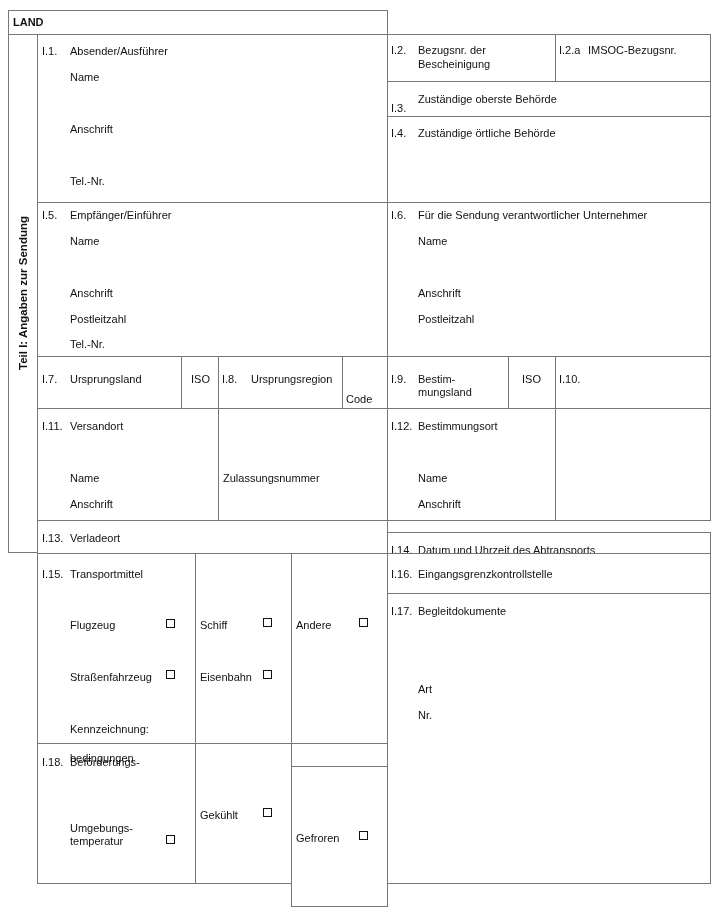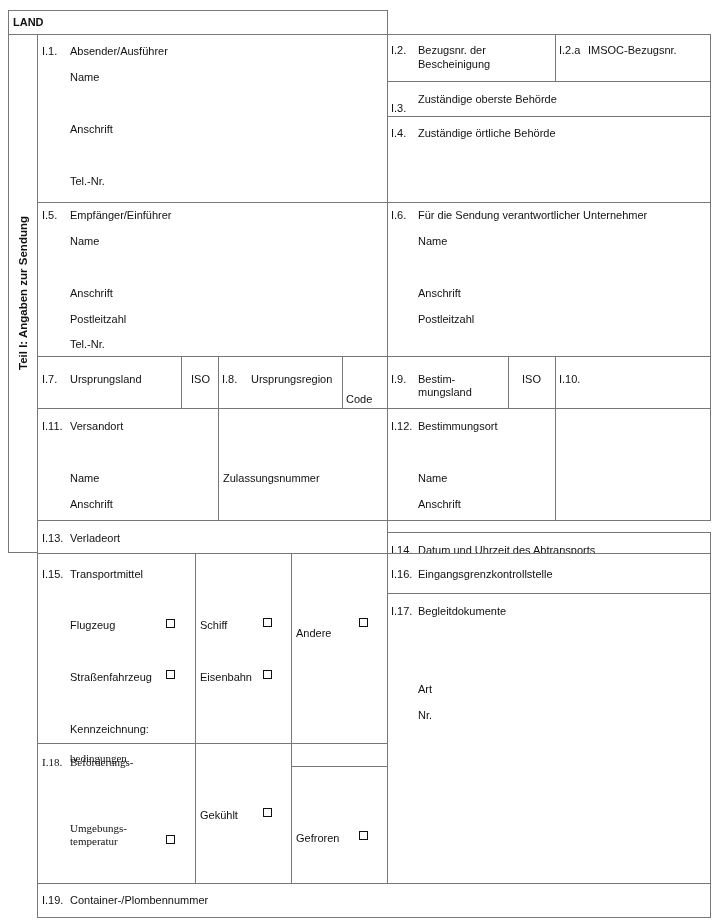--- a/index.html
+++ b/index.html
@@ -135,51 +135,47 @@
     <span class="cb" style="left:128px;top:116px;"></span>
     <span class="t" style="left:32px;top:169px;">Kennzeichnung:</span>
   </div>
   <div class="cell" style="left:195px;top:553px;width:97px;height:191px;">
     <span class="t" style="left:4px;top:65px;">Schiff</span>
     <span class="cb" style="left:67px;top:64px;"></span>
     <span class="t" style="left:4px;top:117px;">Eisenbahn</span>
     <span class="cb" style="left:67px;top:116px;"></span>
   </div>
   <div class="cell" style="left:291px;top:553px;width:97px;height:191px;">
-    <span class="t" style="left:4px;top:65px;margin-top:8px;">Andere</span>
+    <span class="t" style="left:4px;top:65px;">Andere</span>
     <span class="cb" style="left:67px;top:64px;"></span>
   </div>
 
   <div class="cell" style="left:387px;top:553px;width:324px;height:41px;">
     <span class="t" style="left:3px;top:14px;">I.16.</span>
     <span class="t" style="left:30px;top:14px;">Eingangsgrenzkontrollstelle</span>
   </div>
 
   <div class="cell" style="left:387px;top:593px;width:324px;height:291px;">
     <span class="t" style="left:3px;top:11px;">I.17.</span>
     <span class="t" style="left:30px;top:11px;">Begleitdokumente</span>
     <span class="t" style="left:30px;top:89px;">Art</span>
     <span class="t" style="left:30px;top:115px;">Nr.</span>
   </div>
 
-  <div class="cell" style="left:37px;top:743px;width:174px;height:141px;font-family:Liberation Serif, serif;">
+  <div class="cell" style="left:37px;top:743px;width:174px;height:141px;">
     <span class="t" style="left:4px;top:12px;">I.18.</span>
     <span class="t" style="left:32px;top:12px;">Beförderungs-</span>
     <span class="t" style="left:32px;top:8px;">bedingungen</span>
     <span class="t" style="left:32px;top:78px;">Umgebungs-</span>
     <span class="t" style="left:32px;top:91px;">temperatur</span>
     <span class="cb" style="left:128px;top:91px;"></span>
   </div>
   <div class="cell" style="left:195px;top:743px;width:97px;height:141px;">
     <span class="t" style="left:4px;top:65px;">Gekühlt</span>
     <span class="cb" style="left:67px;top:64px;"></span>
   </div>
   <div class="cell" style="left:291px;top:743px;width:97px;height:141px;margin-top:23px;">
     <span class="t" style="left:4px;top:65px;">Gefroren</span>
     <span class="cb" style="left:67px;top:64px;"></span>
   </div>
 
-  <div class="cell" style="left:37px;top:883px;width:674px;height:35px;">
-    <span class="t" style="left:4px;top:10px;">I.19.</span>
-    <span class="t" style="left:32px;top:10px;">Container-/Plombennummer</span>
-  </div>
 
 </div>
 
 </body></html>

